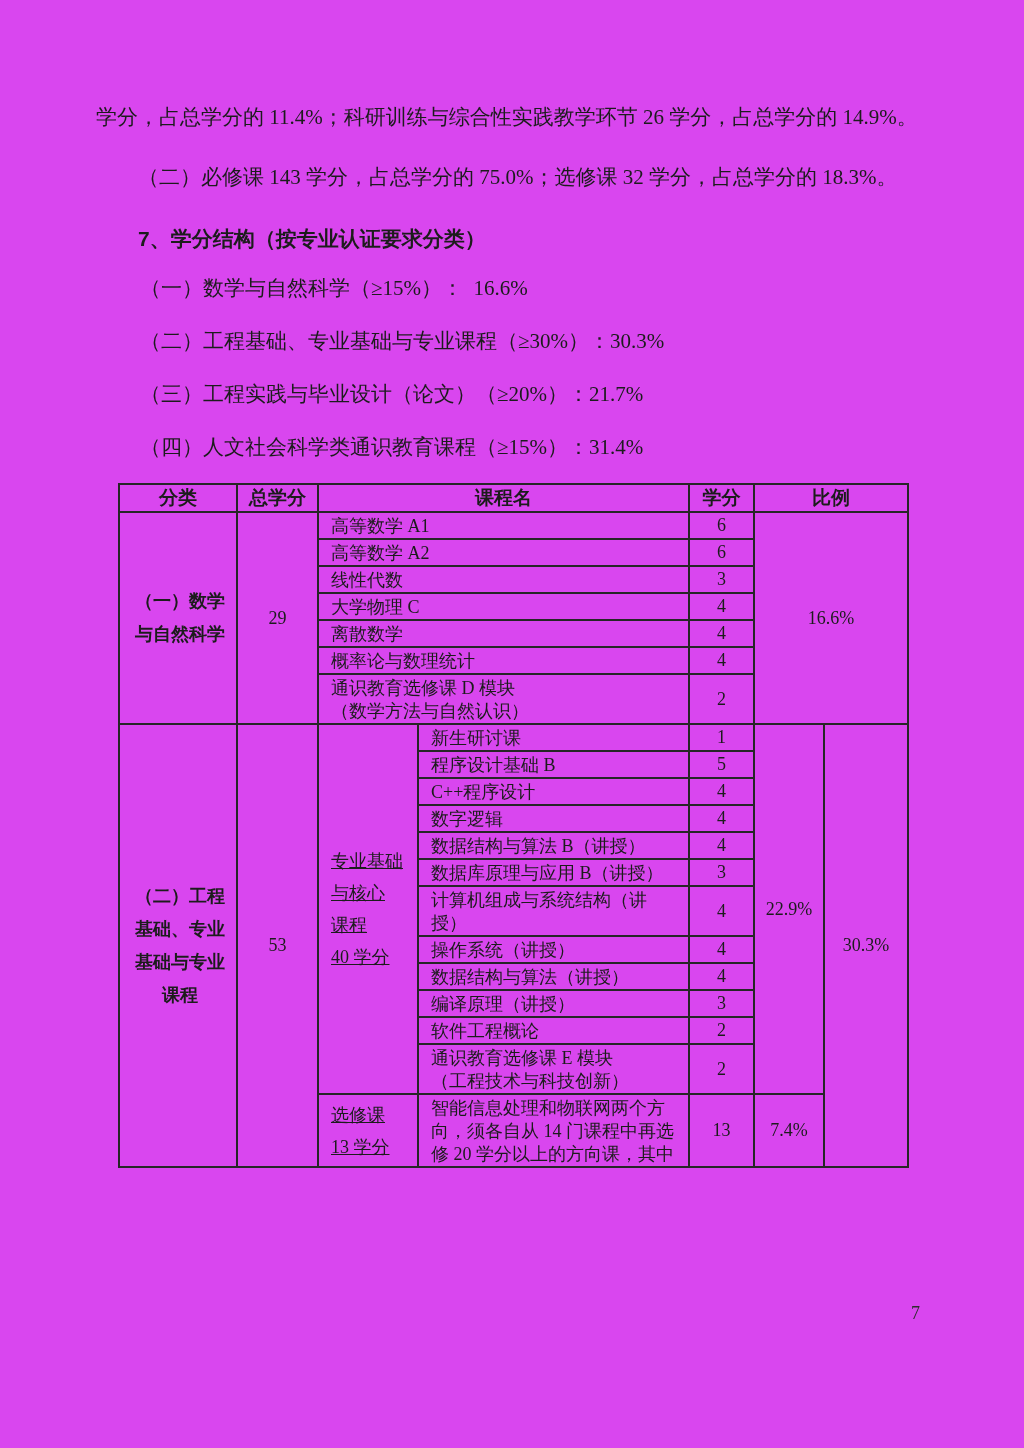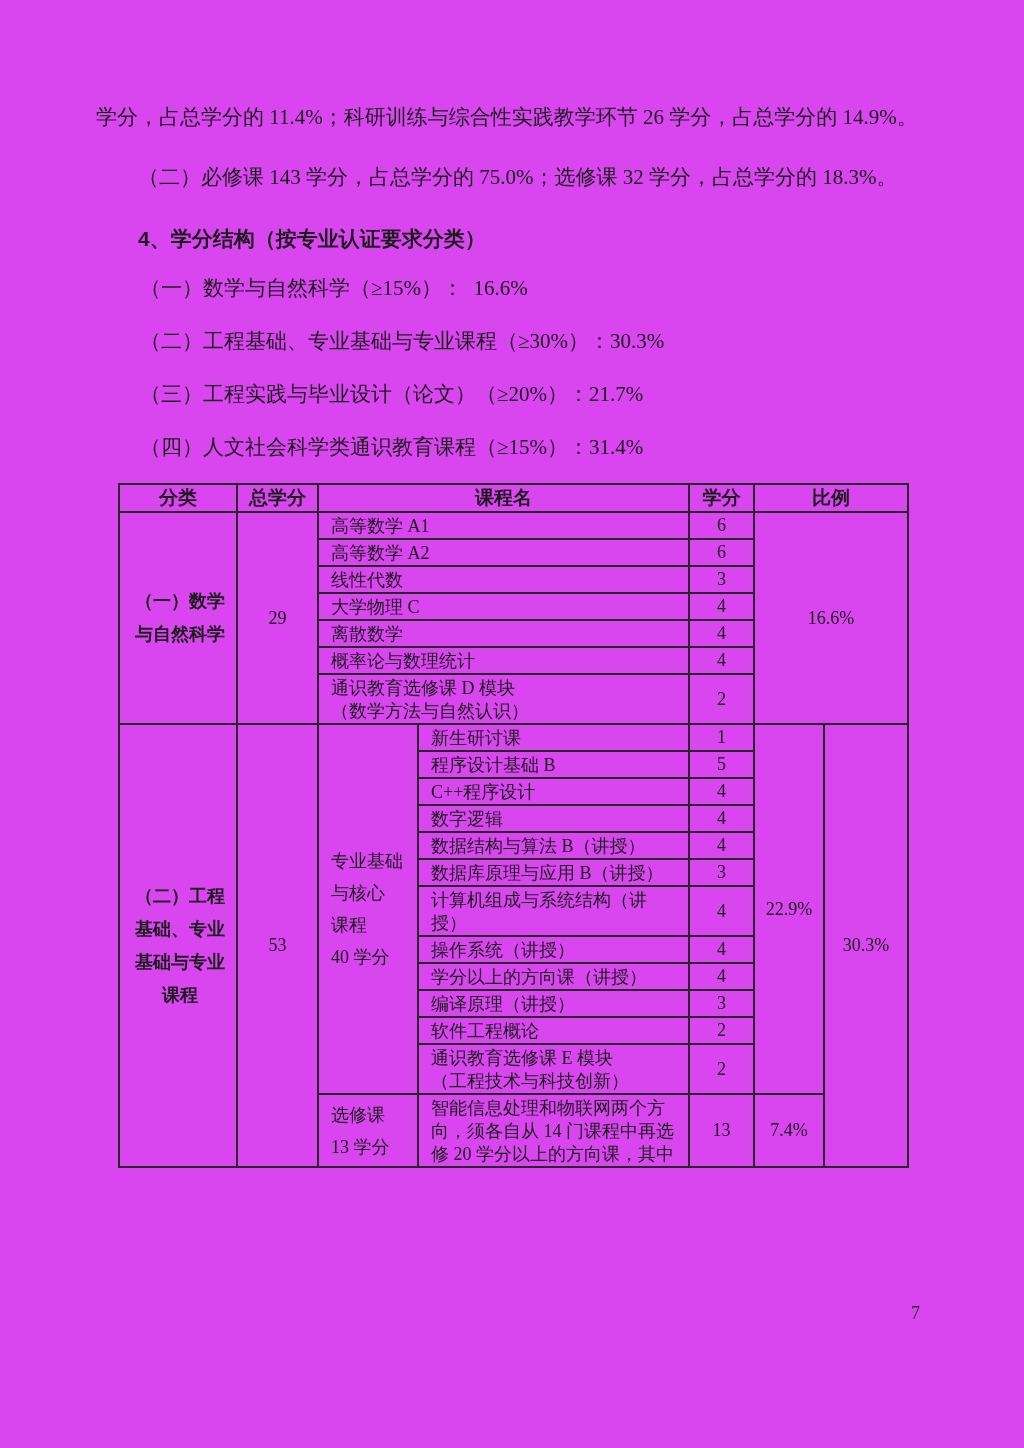--- a/index.html
+++ b/index.html
@@ -69,20 +69,21 @@
     text-align: center;
     padding-left: 8px;
     white-space: pre-wrap;
   }
   td.subcat {
     font-size: 18px;
     line-height: 32px;
     text-align: left;
     padding-left: 12px;
     white-space: pre-wrap;
+    text-decoration: underline;
   }
   td.course {
     text-align: left;
     line-height: 23px;
     padding: 2px 6px 0 12px;
     white-space: pre-wrap;
   }
   td.num { text-align: center; }
   .page-number {
     position: absolute;
@@ -94,21 +95,21 @@
 </style>
 </head>
 <body>
 
 <div class="page">
   <div class="content">
 
     <p class="para">学分，占总学分的 11.4%；科研训练与综合性实践教学环节 26 学分，占总学分的 14.9%。</p>
     <p class="para indent">（二）必修课 143 学分，占总学分的 75.0%；选修课 32 学分，占总学分的 18.3%。</p>
 
-    <h2 class="heading">4、学分结构（按专业认证要求分类）</h2>
+    <h2 class="heading">7、学分结构（按专业认证要求分类）</h2>
 
     <p class="list-item">（一）数学与自然科学（≥15%）：  16.6%</p>
     <p class="list-item">（二）工程基础、专业基础与专业课程（≥30%）：30.3%</p>
     <p class="list-item">（三）工程实践与毕业设计（论文）（≥20%）：21.7%</p>
     <p class="list-item">（四）人文社会科学类通识教育课程（≥15%）：31.4%</p>
 
     <table class="credit-table">
       <colgroup>
         <col style="width:118px">
           <col style="width:81px">
@@ -198,21 +199,21 @@
         </tr>
         <tr>
           <td class="course">计算机组成与系统结构（讲授）</td>
           <td class="num">4</td>
         </tr>
         <tr>
           <td class="course">操作系统（讲授）</td>
           <td class="num">4</td>
         </tr>
         <tr>
-          <td class="course">学分以上的方向课（讲授）</td>
+          <td class="course">数据结构与算法（讲授）</td>
           <td class="num">4</td>
         </tr>
         <tr>
           <td class="course">编译原理（讲授）</td>
           <td class="num">3</td>
         </tr>
         <tr>
           <td class="course">软件工程概论</td>
           <td class="num">2</td>
         </tr>

